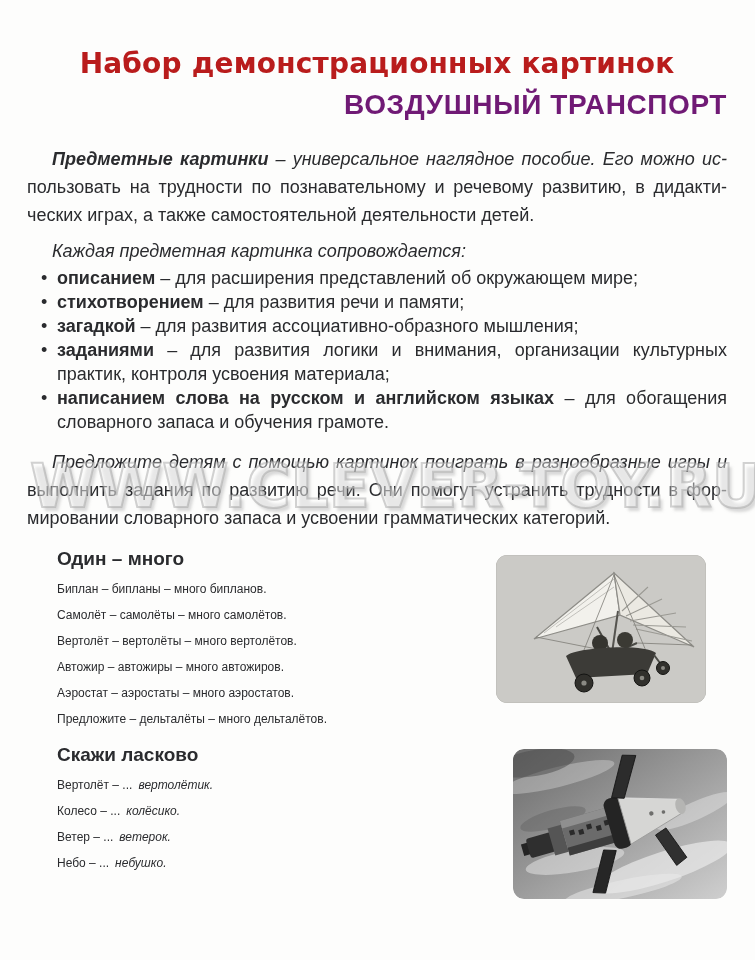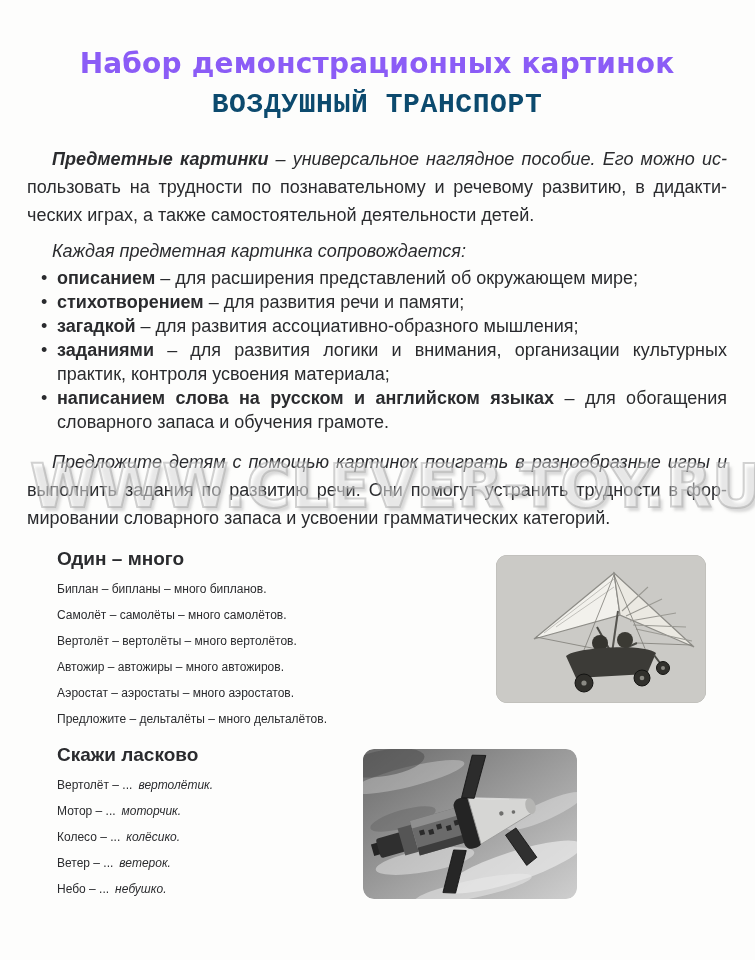--- a/index.html
+++ b/index.html
@@ -6,26 +6,26 @@
   body{
     width:755px;height:960px;overflow:hidden;background:#fdfdfc;
     font-family:"Liberation Sans","DejaVu Sans",sans-serif;color:#2a2b2e;
   }
   .page{position:relative;width:755px;height:960px;}
   .content{padding:0 28px 0 27px;}
 
   .title1{
     margin:46px 0 0;font-family:"DejaVu Sans",sans-serif;
     font-size:28px;line-height:36px;font-weight:bold;text-align:center;
-    color:#8b5cf6;letter-spacing:.2px;
+    color:#b91c1c;letter-spacing:.2px;
   }
   .title2{
-    margin:5px 0 0;font-family:Liberation Mono, monospace;
-    font-size:28px;line-height:36px;font-weight:bold;text-align:center;
-    color:#0c4a6e;letter-spacing:.6px;
+    margin:5px 0 0;font-family:Liberation Sans, sans-serif;
+    font-size:28px;line-height:36px;font-weight:bold;text-align:right;
+    color:#701a75;letter-spacing:.6px;
   }
 
   .para{font-size:18px;line-height:28px;}
   .jl{text-align:justify;text-align-last:justify;}
   .ll{text-align:left;text-align-last:left;}
   .ind{text-indent:25px;font-style:italic;}
   .mt1{margin-top:22px;}
   .mt2{margin-top:8px;}
 
   .bullets{font-size:18px;line-height:24px;margin-top:1px;}
@@ -40,21 +40,21 @@
     font-family:"DejaVu Sans",sans-serif;font-weight:bold;font-size:60px;line-height:80px;
     white-space:nowrap;letter-spacing:0;
     color:rgba(255,255,255,.38);
     -webkit-text-stroke:2px rgba(166,166,166,.5);
     text-shadow:3px 4px 3px rgba(150,150,150,.35);
     pointer-events:none;z-index:5;margin-left:30px;
   }
 
   .row{display:flex;align-items:flex-start;}
   .row1{margin-top:14px;}
-  .row2{margin-top:10px;}
+  .row2{margin-top:10px;justify-content:space-between;}
   .col1{width:469px;flex-shrink:0;}
   .col2{width:336px;flex-shrink:0;}
   .sec-h{font-size:19px;line-height:26px;font-weight:bold;padding-left:30px;margin-bottom:4px;}
   .plain{font-size:12px;line-height:26px;padding-left:30px;}
   .plain i{font-style:italic;margin-left:6px;}
 
   .photo{border-radius:11px;overflow:hidden;flex-shrink:0;line-height:0;}
   .photo1{width:210px;height:148px;margin-top:9px;}
   .photo2{width:214px;height:150px;margin-top:7px;}
 </style>
@@ -128,21 +128,20 @@
           <circle cx="167" cy="113" r="6.5" fill="#31302c" stroke="#141412" stroke-width="1"></circle>
           <circle cx="167" cy="113" r="2" fill="#8b8a84"></circle>
         </svg>
       </div>
     </div>
 
     <div class="row row2">
       <div class="col2">
         <div class="sec-h">Скажи ласково</div>
         <div class="plain"><span>Вертолёт – ...</span><i>вертолётик.</i></div>
-        <div class="plain"><span>Мотор – ...</span><i>моторчик.</i></div>
         <div class="plain"><span>Колесо – ...</span><i>колёсико.</i></div>
         <div class="plain"><span>Ветер – ...</span><i>ветерок.</i></div>
         <div class="plain"><span>Небо – ...</span><i>небушко.</i></div>
       </div>
       <div class="photo photo2">
         <svg width="214" height="150" viewBox="0 0 214 150" xmlns="http://www.w3.org/2000/svg">
           <defs>
             <linearGradient id="earthg" x1="0" y1="0" x2="1" y2="1">
               <stop offset="0" stop-color="#6a6a6a"></stop>
               <stop offset="0.5" stop-color="#9c9c9c"></stop>

